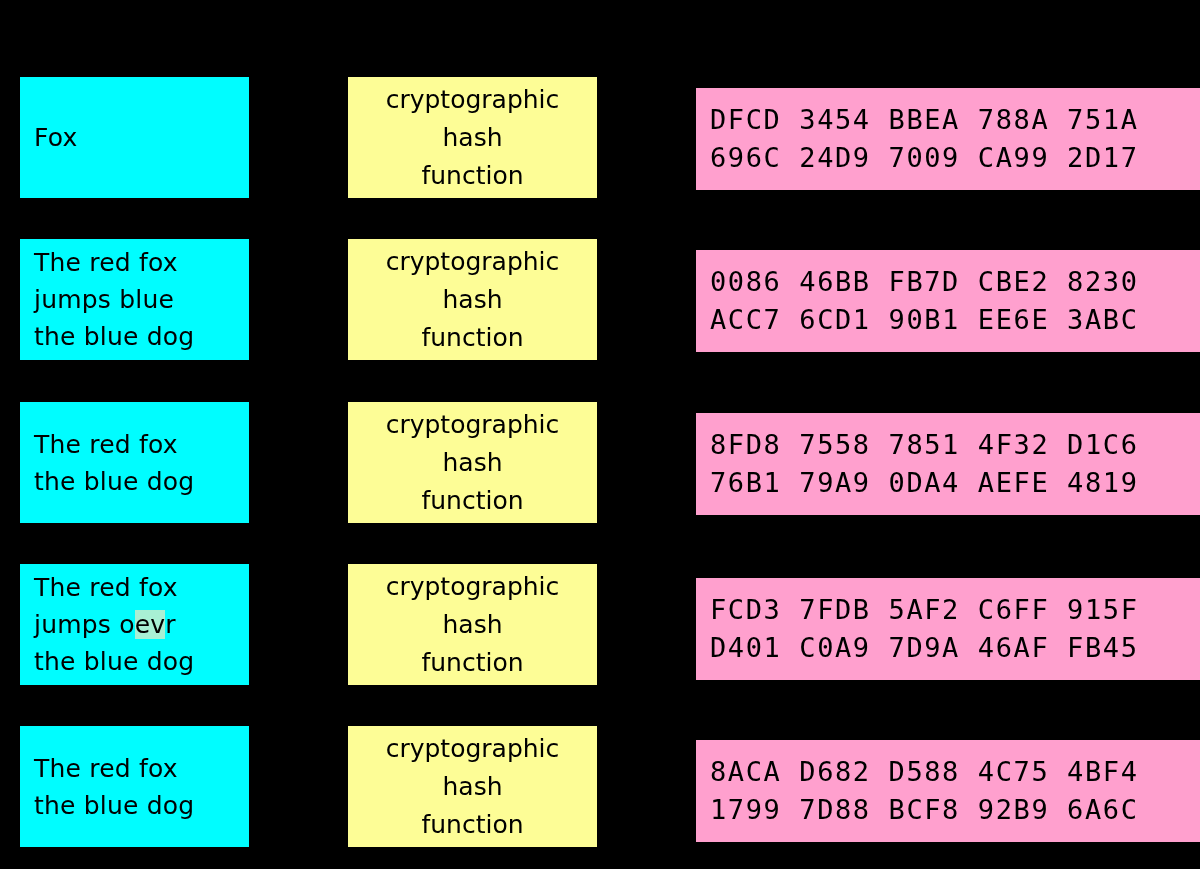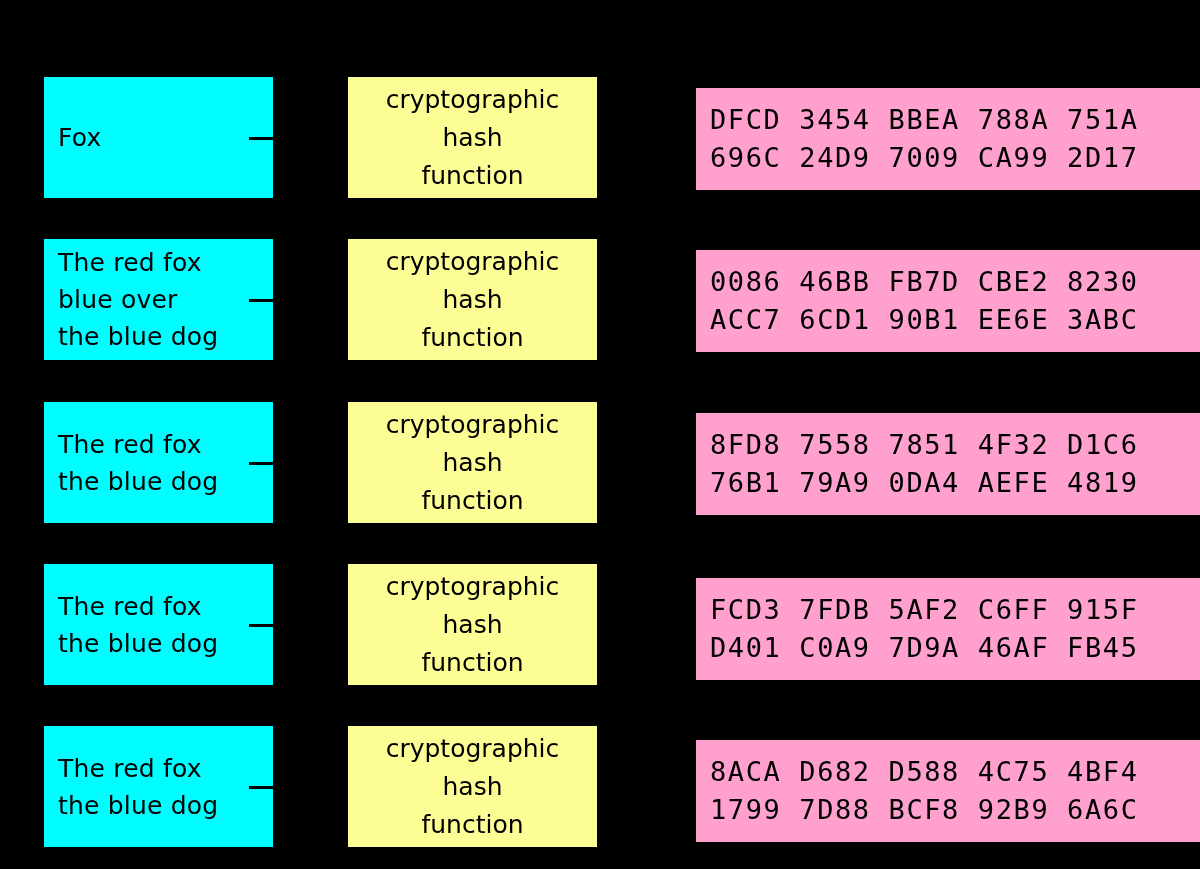--- a/index.html
+++ b/index.html
@@ -38,21 +38,20 @@
     box-sizing: border-box;
     padding: 4px 14px;
     display: flex;
     flex-direction: column;
     justify-content: center;
     font-family: "DejaVu Sans", sans-serif;
     font-size: 25px;
     line-height: 37px;
     color: #000000;
     letter-spacing: 0.2px;
-    margin-left: 24px;
   }
   .input-box .line { white-space: pre; }
   .hl {
     background: #A8F0D4;
   }
 
   
   .func-box {
     position: absolute;
     left: 348px;
@@ -131,21 +130,21 @@
 
     <div class="digest-box" style="top:88px;">
       <span class="dline">DFCD 3454 BBEA 788A 751A</span>
       <span class="dline">696C 24D9 7009 CA99 2D17</span>
     </div>
   </div>
 
   <div class="row">
     <div class="input-box" style="top:239px; height:121px;">
       <span class="line"><span>The red fox</span><span class="hl"></span><span></span></span>
-      <span class="line"><span>blue over</span><span class="hl"></span><span></span></span>
+      <span class="line"><span>jumps blue</span><span class="hl"></span><span></span></span>
       <span class="line"><span>the blue dog</span><span class="hl"></span><span></span></span>
     </div>
 
     <div class="arrow-stub" style="top:299px; left:249px; width:99px;"></div>
     <div class="arrow-tip" style="top:296px; left:341px;"></div>
 
     <div class="func-box" style="top:239px; height:121px;">
       <span class="fline">cryptographic</span>
       <span class="fline">hash</span>
       <span class="fline">function</span>
@@ -180,20 +179,21 @@
 
     <div class="digest-box" style="top:413px;">
       <span class="dline">8FD8 7558 7851 4F32 D1C6</span>
       <span class="dline">76B1 79A9 0DA4 AEFE 4819</span>
     </div>
   </div>
 
   <div class="row">
     <div class="input-box" style="top:564px; height:121px;">
       <span class="line"><span>The red fox</span><span class="hl"></span><span></span></span>
+      <span class="line"><span>jumps o</span><span class="hl">ev</span><span>r</span></span>
       <span class="line"><span>the blue dog</span><span class="hl"></span><span></span></span>
     </div>
 
     <div class="arrow-stub" style="top:624px; left:249px; width:99px;"></div>
     <div class="arrow-tip" style="top:621px; left:341px;"></div>
 
     <div class="func-box" style="top:564px; height:121px;">
       <span class="fline">cryptographic</span>
       <span class="fline">hash</span>
       <span class="fline">function</span>

